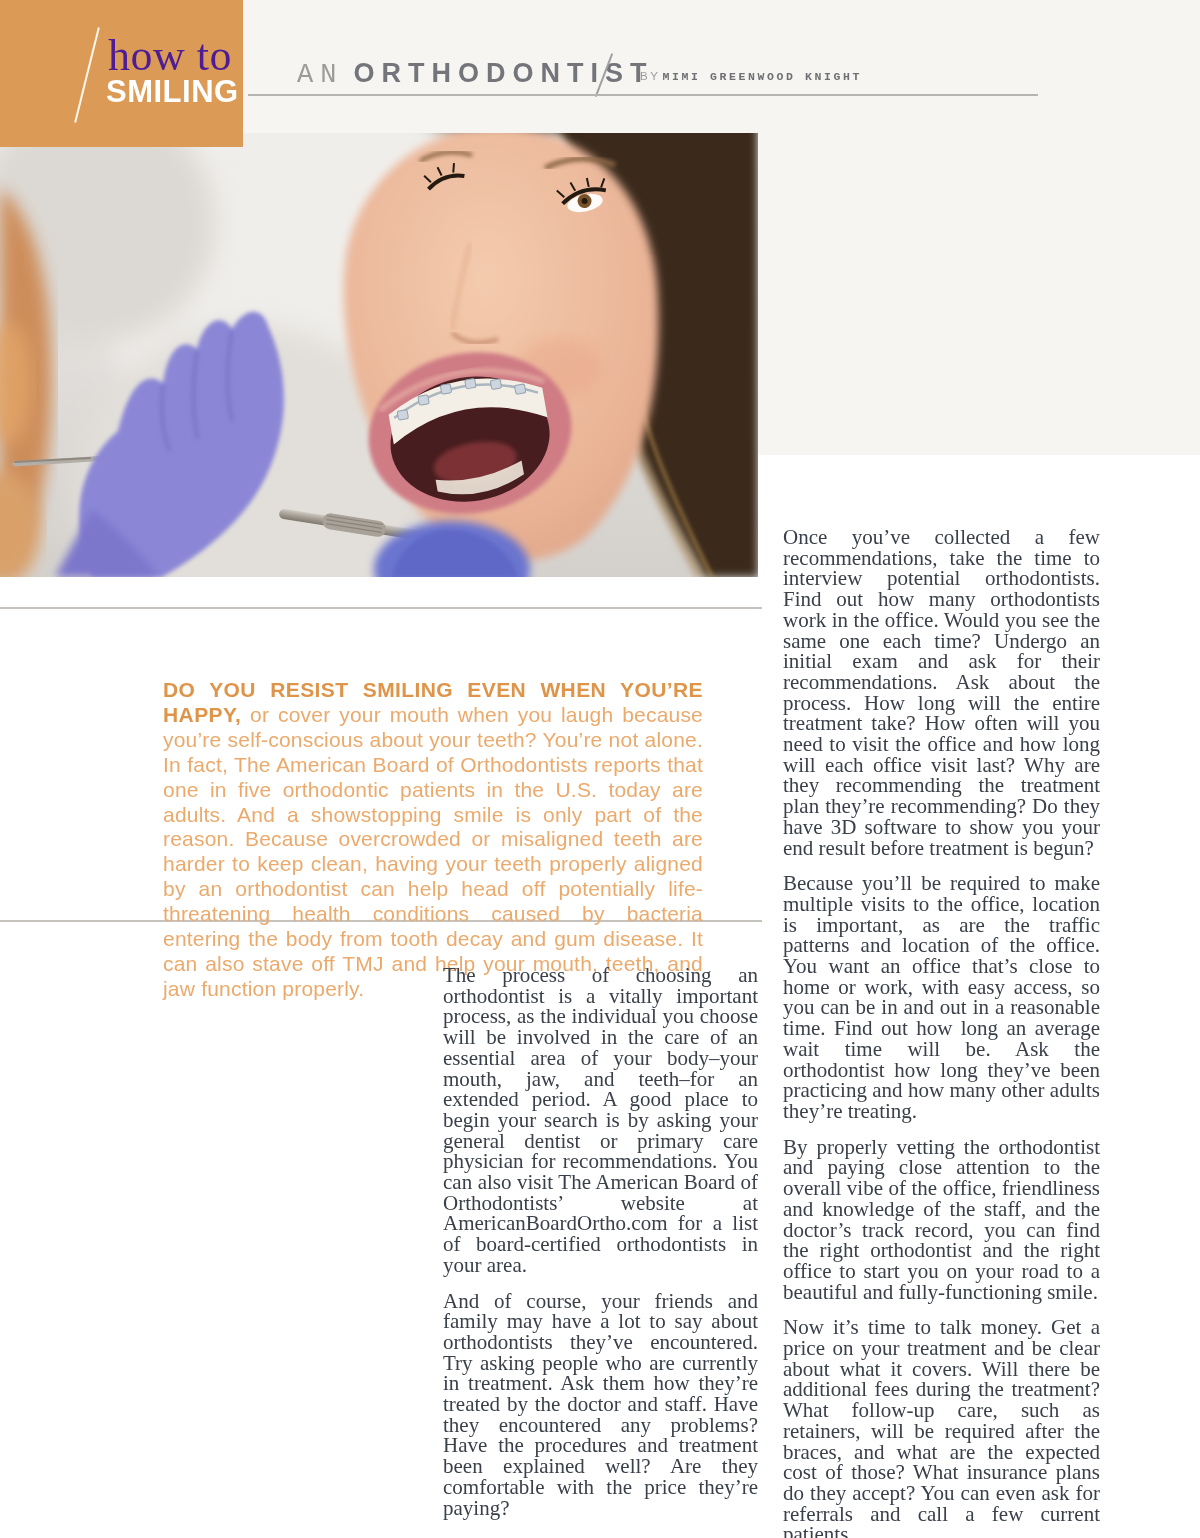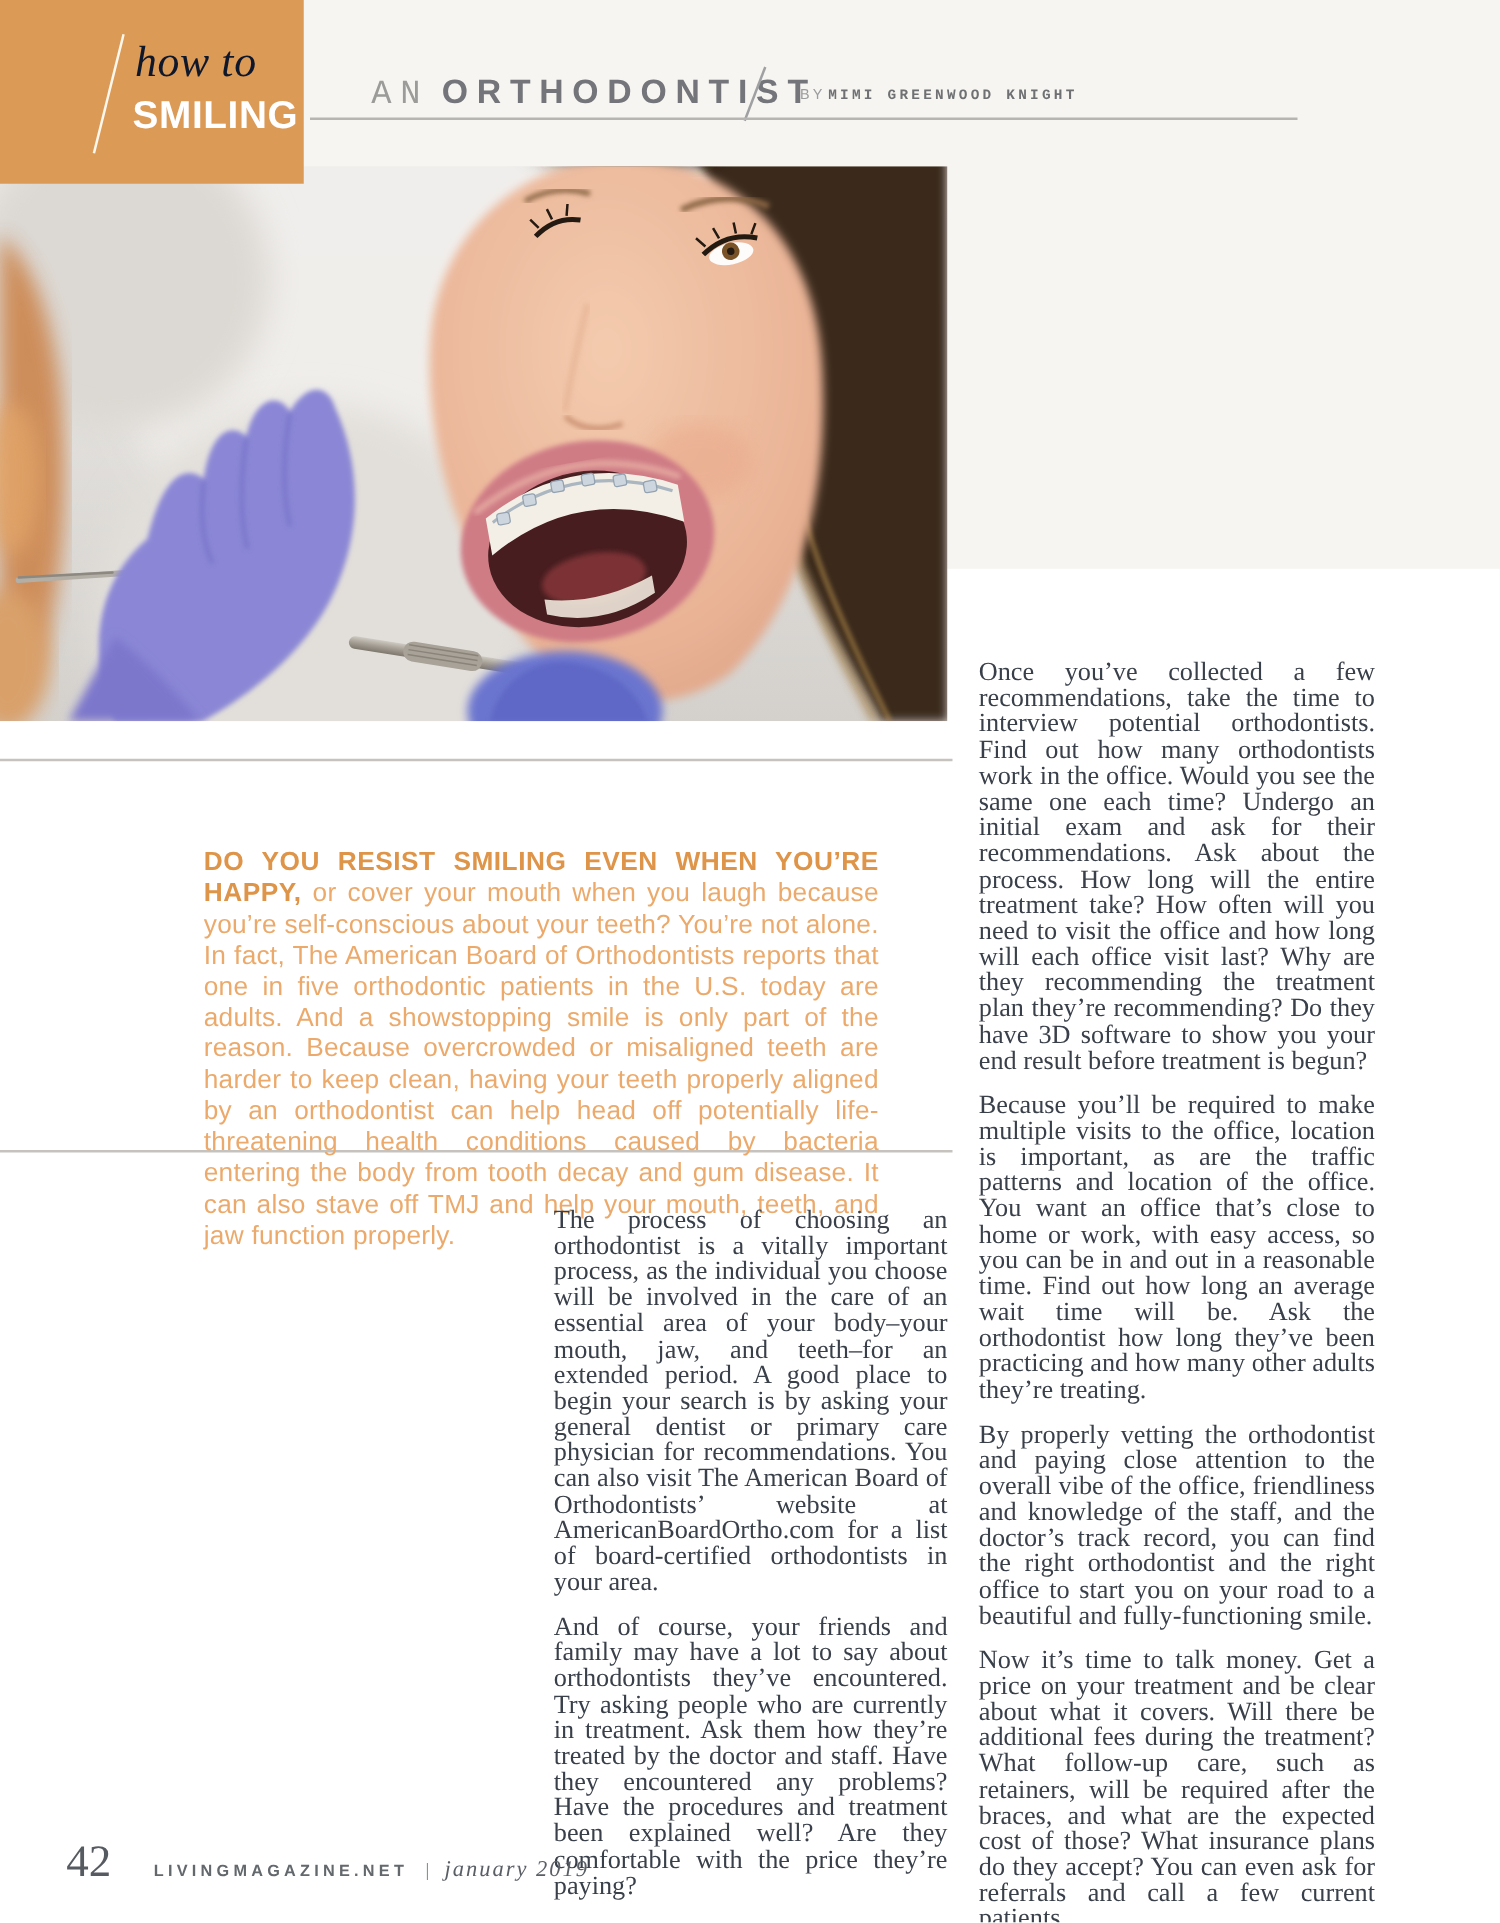--- a/index.html
+++ b/index.html
@@ -7,21 +7,21 @@
         font-family:"Liberation Sans",sans-serif;}
 
   
   .beige-band{position:absolute;left:0;top:0;width:1200px;height:455px;background:#f7f5f1;}
 
   
   .badge{position:absolute;left:0;top:0;width:243px;height:147px;background:#dc9a57;}
   .badge .slash{position:absolute;left:86px;top:26px;width:2px;height:98px;background:#fdf8ee;
                 transform:rotate(14deg);transform-origin:center;}
   .badge .line1{position:absolute;left:108px;top:30px;font-family:"Liberation Serif",serif;
-                font-style:italic;font-size:35px;color:#0f172a;letter-spacing:.5px;}
+                font-size:44px;color:#4c1d95;letter-spacing:.5px;}
   .badge .line2{position:absolute;left:106px;top:74px;font-weight:700;font-size:31px;color:#ffffff;
                 letter-spacing:.5px;}
 
   
   .title{position:absolute;left:297px;top:58px;font-size:27px;letter-spacing:7px;white-space:nowrap;}
   .title .t-light{color:#9b9b99;font-weight:400;margin-right:10px;font-family:Liberation Mono, monospace;}
   .title .t-bold{color:#73757a;font-weight:700;}
   .header-slash{position:absolute;left:603px;top:52px;width:1.5px;height:46px;background:#9fa0a2;
                 transform:rotate(21deg);}
   .byline{position:absolute;left:640px;top:70px;font-size:11.5px;letter-spacing:2.6px;white-space:nowrap;}
@@ -195,20 +195,14 @@
     <p>And of course, your friends and family may have a lot to say about orthodontists they’ve encountered. Try asking people who are currently in treatment. Ask them how they’re treated by the doctor and staff. Have they encountered any problems? Have the procedures and treatment been explained well? Are they comfortable with the price they’re paying?</p>
   </div>
 
   <div class="serif-col col-right">
     <p>Once you’ve collected a few recommendations, take the time to interview potential orthodontists. Find out how many orthodontists work in the office. Would you see the same one each time? Undergo an initial exam and ask for their recommendations. Ask about the process. How long will the entire treatment take? How often will you need to visit the office and how long will each office visit last? Why are they recommending the treatment plan they’re recommending? Do they have 3D software to show you your end result before treatment is begun?</p>
     <p>Because you’ll be required to make multiple visits to the office, location is important, as are the traffic patterns and location of the office. You want an office that’s close to home or work, with easy access, so you can be in and out in a reasonable time. Find out how long an average wait time will be. Ask the orthodontist how long they’ve been practicing and how many other adults they’re treating.</p>
     <p>By properly vetting the orthodontist and paying close attention to the overall vibe of the office, friendliness and knowledge of the staff, and the doctor’s track record, you can find the right orthodontist and the right office to start you on your road to a beautiful and fully-functioning smile.</p>
     <p>Now it’s time to talk money. Get a price on your treatment and be clear about what it covers. Will there be additional fees during the treatment? What follow-up care, such as retainers, will be required after the braces, and what are the expected cost of those? What insurance plans do they accept? You can even ask for referrals and call a few current patients.</p>
   </div>
 
-  <div class="footer">
-    <span class="page-num">42</span>
-    <span class="site">LIVINGMAGAZINE.NET</span>
-    <span class="pipe">|</span>
-    <span class="issue">january 2019</span>
-  </div>
 
 </div>
 
 </body></html>

